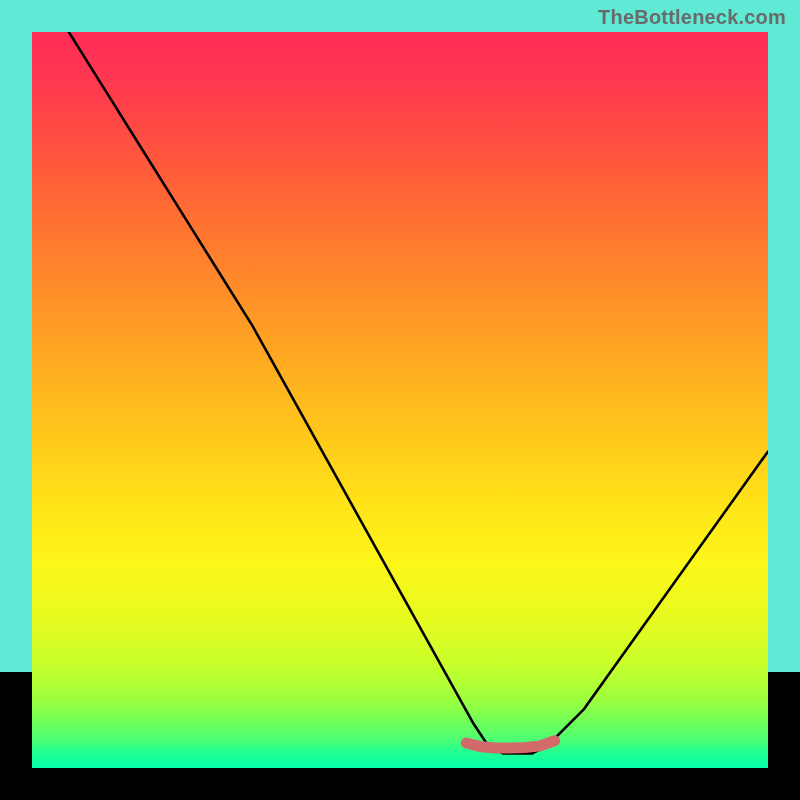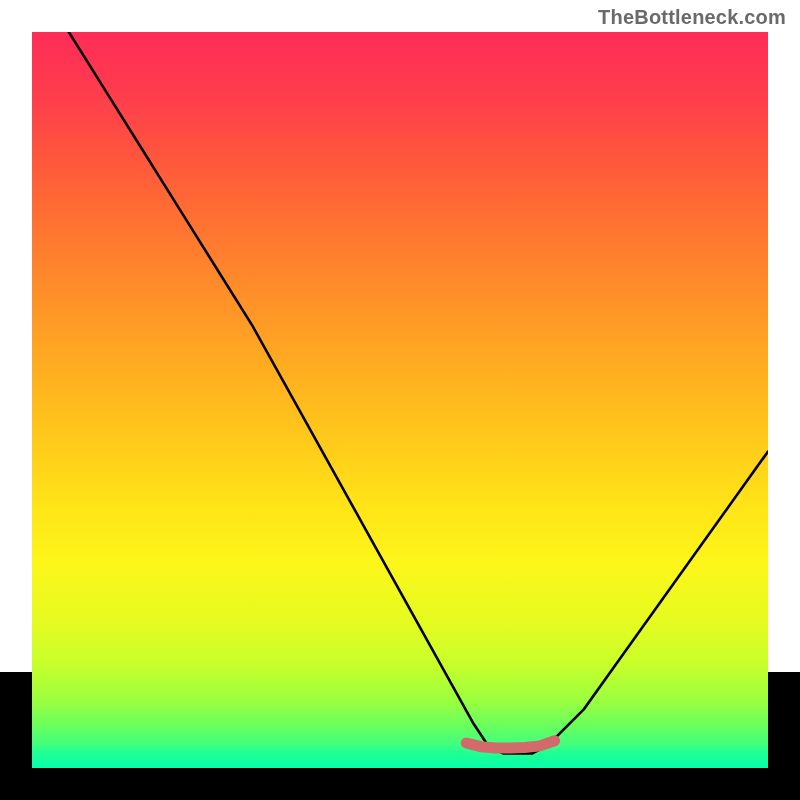--- a/index.html
+++ b/index.html
@@ -7,21 +7,21 @@
     padding: 0;
     width: 800px;
     height: 800px;
     background: #000;
     overflow: hidden;
   }
   .chart-container {
     position: relative;
     width: 800px;
     height: 672px;
-    background: #ffffff;
+    background: #5eead4;
   }
   .plot-area {
     position: absolute;
     left: 32px;
     top: 32px;
     width: 736px;
     height: 736px;
     overflow: hidden;
   }
   .gradient-bg {

